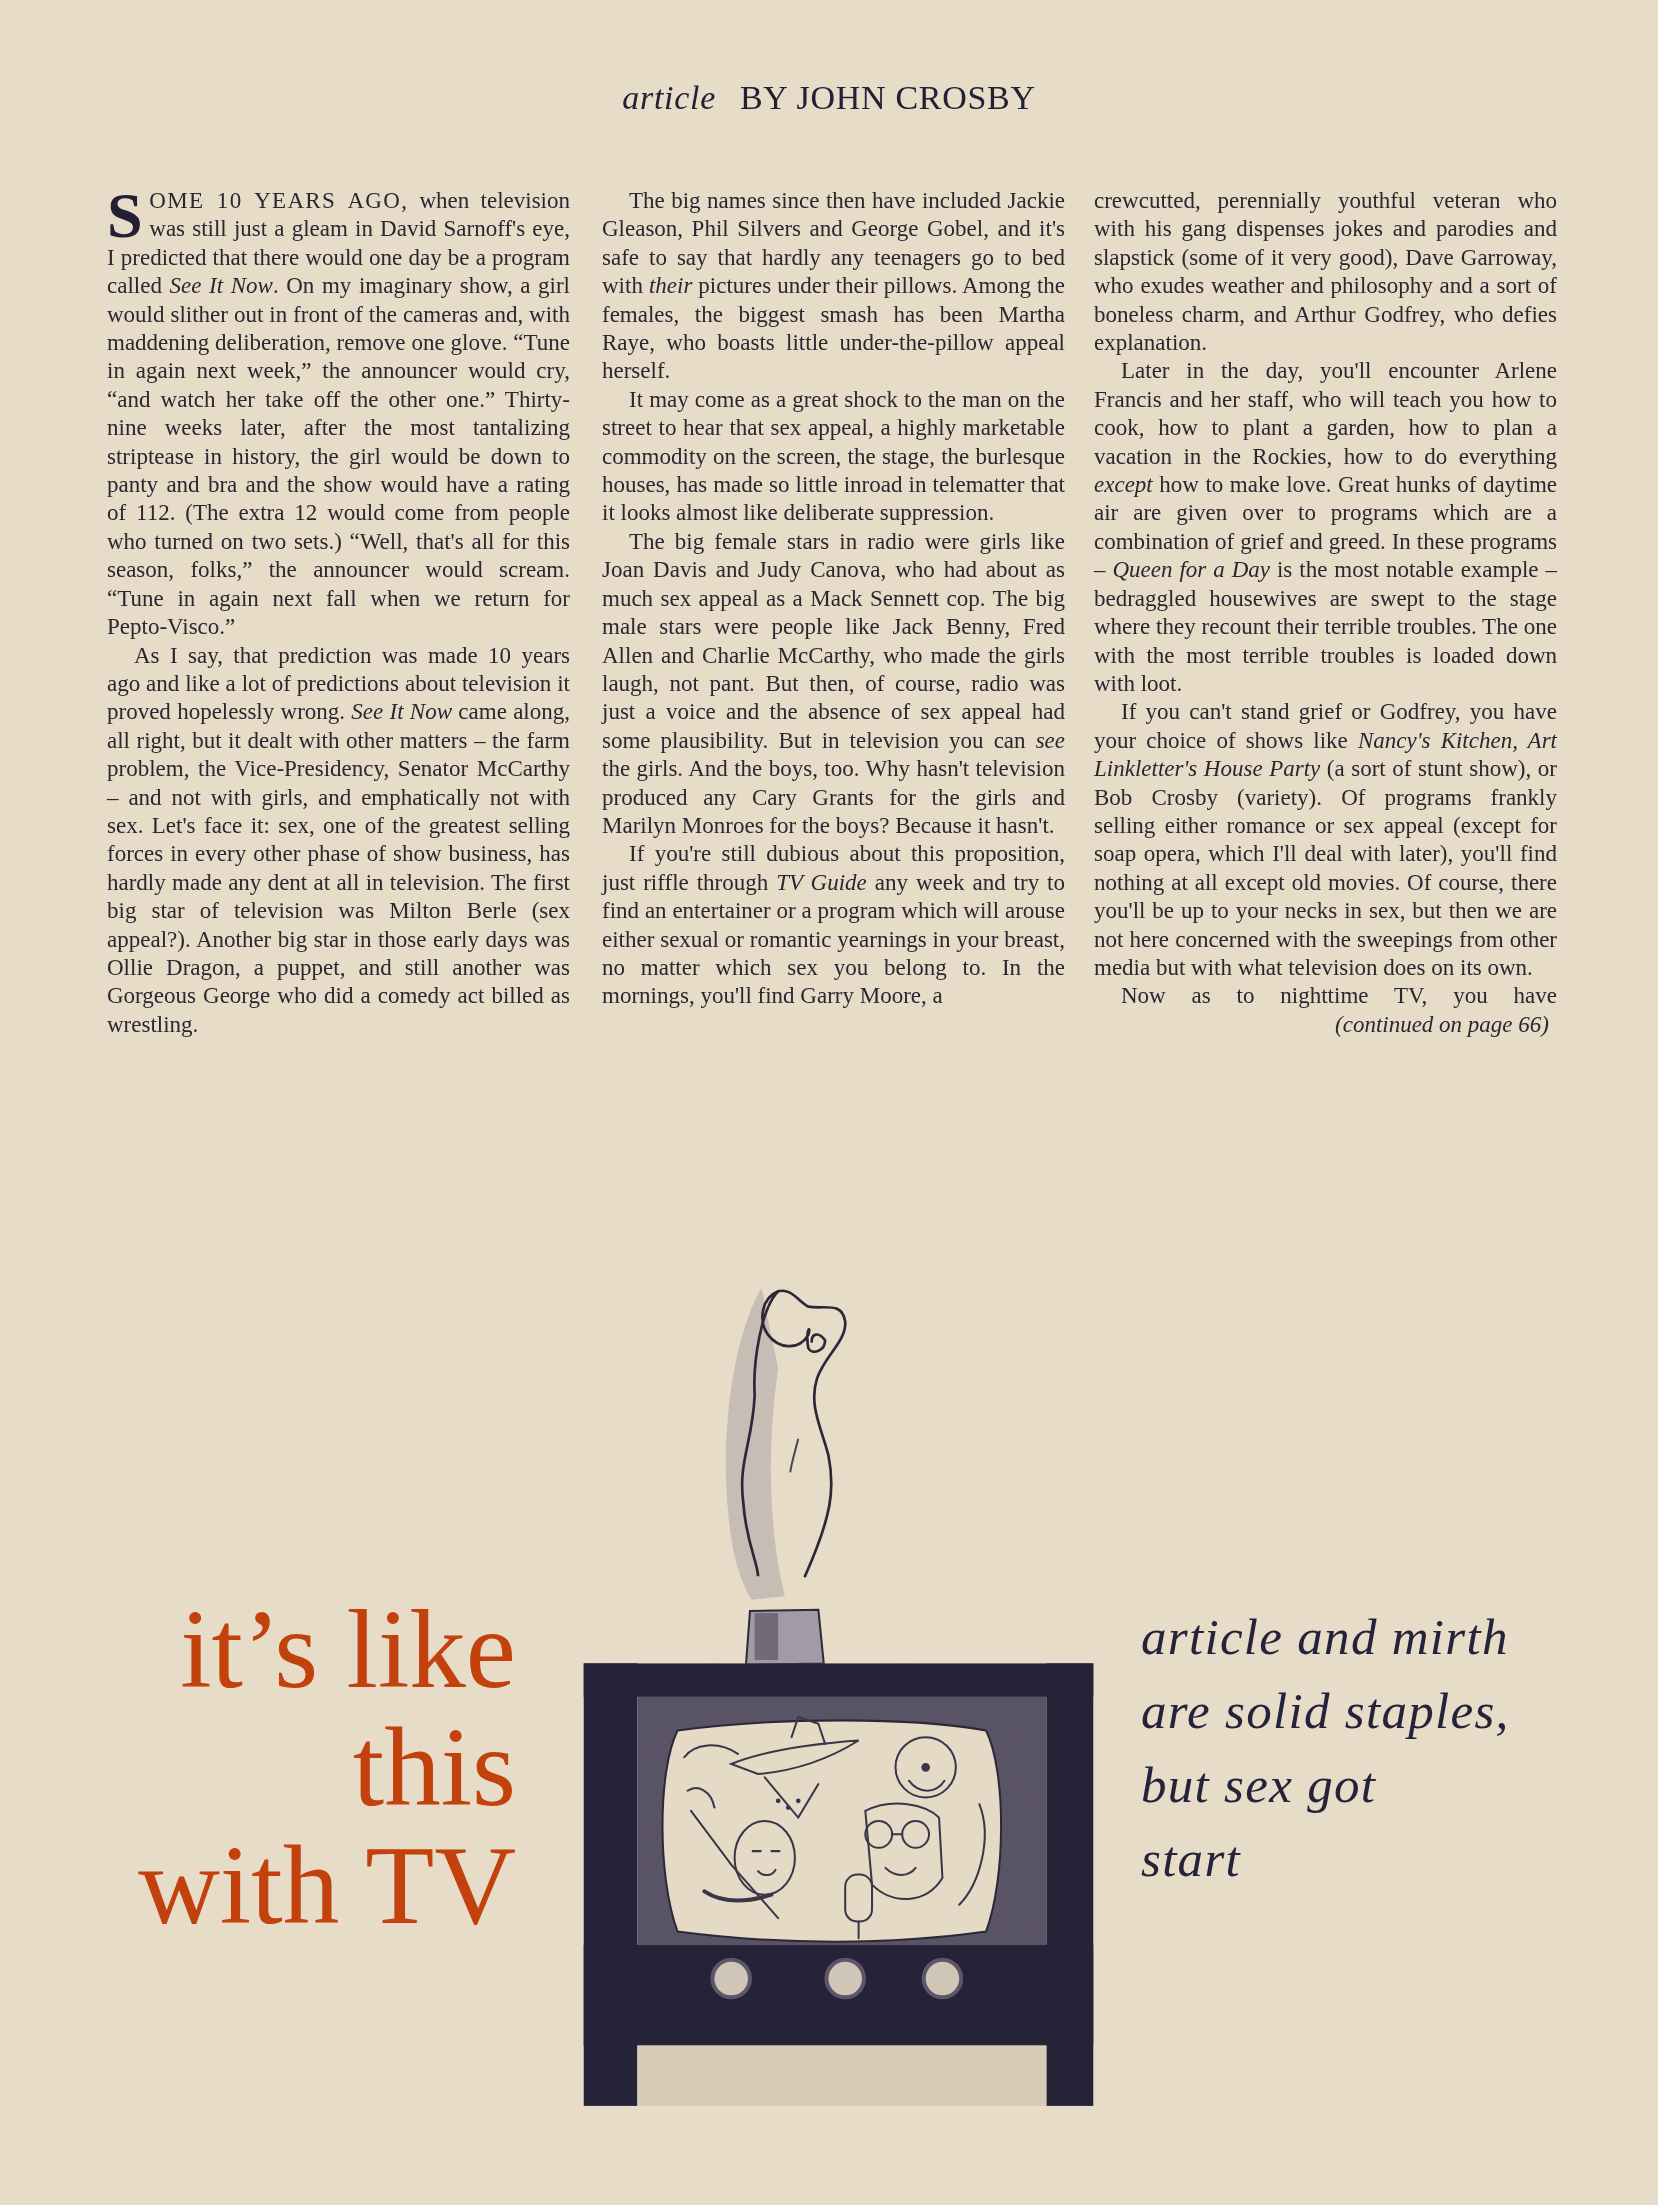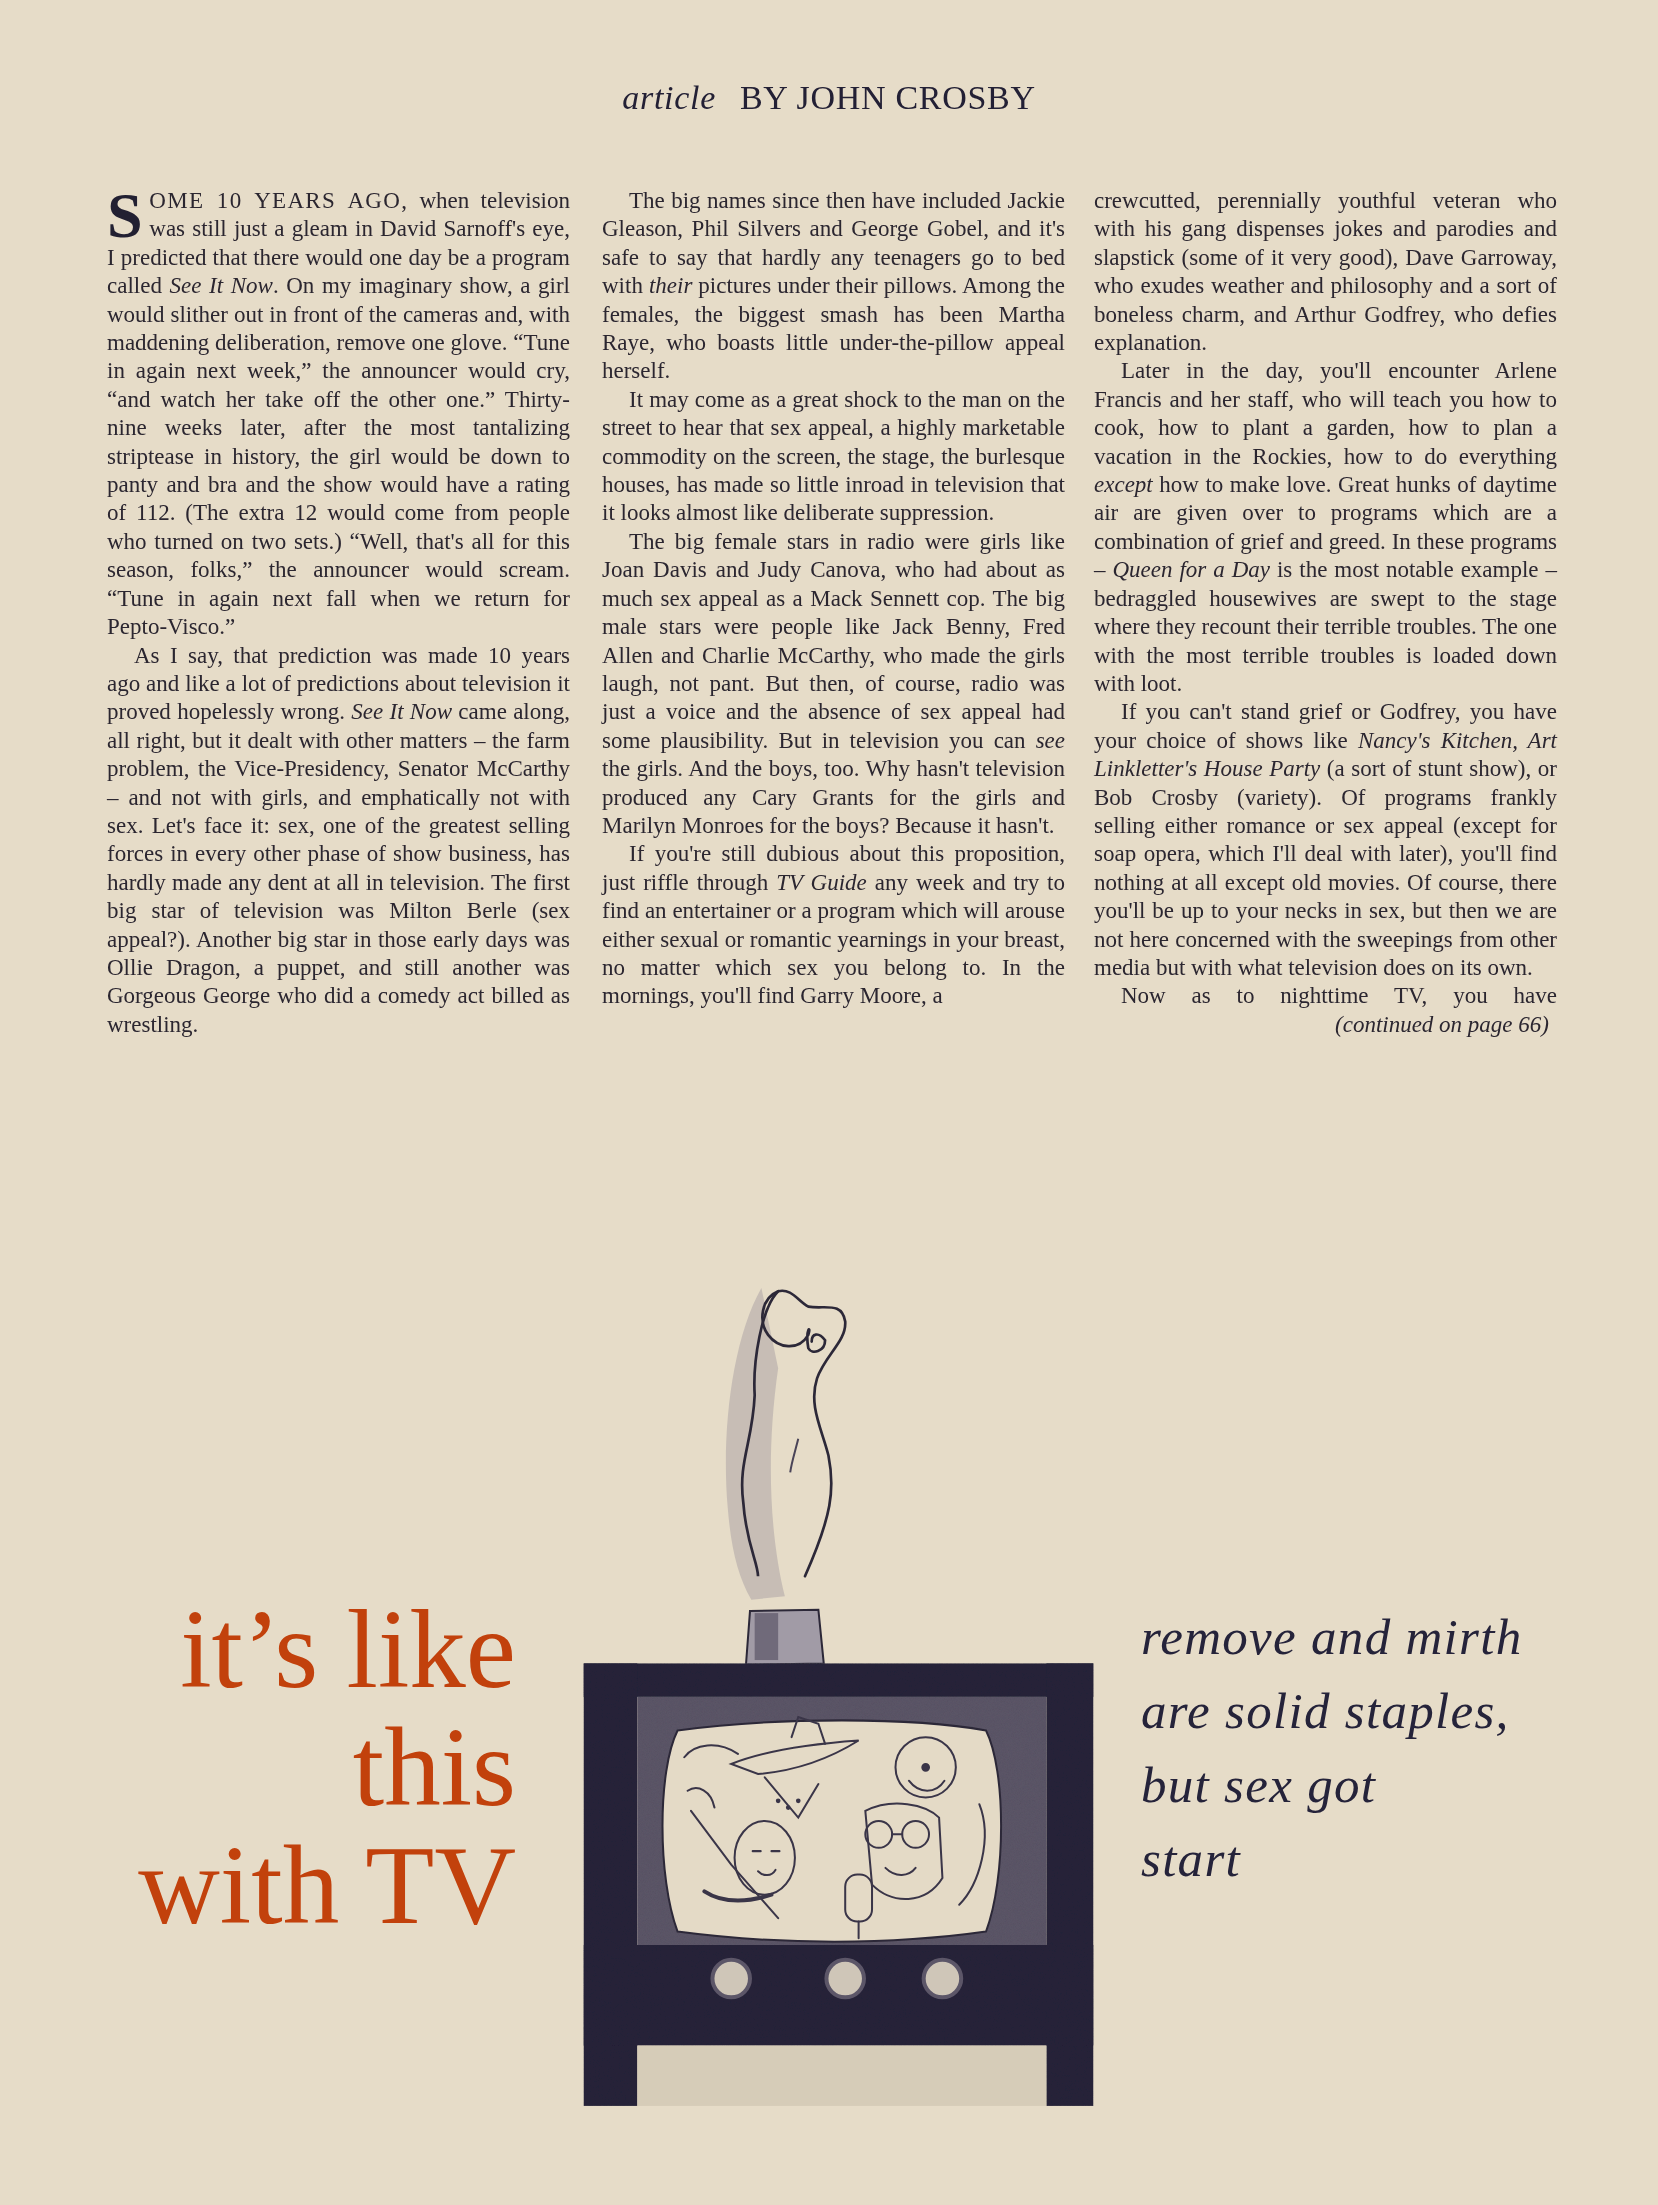--- a/index.html
+++ b/index.html
@@ -69,21 +69,21 @@
     <span>BY JOHN CROSBY</span>
   </div>
 
   <div class="col col-1">
     <p class="first"><span class="dropcap">S</span><span class="smallcaps">OME 10 YEARS AGO,</span><span> when television was still just a gleam in David Sar­noff's eye, I predicted that there would one day be a program called </span><i>See It Now</i><span>. On my imaginary show, a girl would slither out in front of the cameras and, with maddening deliberation, remove one glove. “Tune in again next week,” the announcer would cry, “and watch her take off the other one.” Thirty-nine weeks later, after the most tantalizing striptease in history, the girl would be down to panty and bra and the show would have a rating of 112. (The extra 12 would come from people who turned on two sets.) “Well, that's all for this season, folks,” the announcer would scream. “Tune in again next fall when we return for Pepto-Visco.”</span></p>
     <p><span>As I say, that prediction was made 10 years ago and like a lot of predic­tions about television it proved hope­lessly wrong. </span><i>See It Now</i><span> came along, all right, but it dealt with other matters – the farm problem, the Vice-Presidency, Senator McCarthy – and not with girls, and emphatically not with sex. Let's face it: sex, one of the greatest selling forces in every other phase of show busi­ness, has hardly made any dent at all in television. The first big star of television was Milton Berle (sex appeal?). Another big star in those early days was Ollie Dragon, a puppet, and still another was Gorgeous George who did a comedy act billed as wrestling.</span></p>
   </div>
 
   <div class="col col-2">
     <p><span>The big names since then have in­cluded Jackie Gleason, Phil Silvers and George Gobel, and it's safe to say that hardly any teenagers go to bed with </span><i>their</i><span> pictures under their pillows. Among the females, the biggest smash has been Martha Raye, who boasts lit­tle under-the-pillow appeal herself.</span></p>
-    <p><span>It may come as a great shock to the man on the street to hear that sex ap­peal, a highly marketable commodity on the screen, the stage, the burlesque houses, has made so little inroad in tele­vision that it looks almost like deliberate suppression.</span></p>
+    <p><span>It may come as a great shock to the man on the street to hear that sex ap­peal, a highly marketable commodity on the screen, the stage, the burlesque houses, has made so little inroad in tele­matter that it looks almost like deliberate suppression.</span></p>
     <p><span>The big female stars in radio were girls like Joan Davis and Judy Canova, who had about as much sex appeal as a Mack Sennett cop. The big male stars were people like Jack Benny, Fred Allen and Charlie McCarthy, who made the girls laugh, not pant. But then, of course, radio was just a voice and the absence of sex appeal had some plausi­bility. But in television you can </span><i>see</i><span> the girls. And the boys, too. Why hasn't television produced any Cary Grants for the girls and Marilyn Monroes for the boys? Because it hasn't.</span></p>
     <p><span>If you're still dubious about this propo­sition, just riffle through </span><i>TV Guide</i><span> any week and try to find an entertainer or a program which will arouse either sexual or romantic yearnings in your breast, no matter which sex you belong to. In the mornings, you'll find Garry Moore, a</span></p>
   </div>
 
   <div class="col col-3">
     <p class="first"><span>crewcutted, perennially youthful veteran who with his gang dispenses jokes and parodies and slapstick (some of it very good), Dave Garroway, who exudes weather and philosophy and a sort of boneless charm, and Arthur Godfrey, who defies explanation.</span></p>
     <p><span>Later in the day, you'll encounter Arlene Francis and her staff, who will teach you how to cook, how to plant a garden, how to plan a vacation in the Rockies, how to do everything </span><i>except</i><span> how to make love. Great hunks of day­time air are given over to programs which are a combination of grief and greed. In these programs – </span><i>Queen for a Day</i><span> is the most notable example – bedraggled housewives are swept to the stage where they recount their terrible troubles. The one with the most terrible troubles is loaded down with loot.</span></p>
     <p><span>If you can't stand grief or Godfrey, you have your choice of shows like </span><i>Nancy's Kitchen, Art Linkletter's House Party</i><span> (a sort of stunt show), or Bob Crosby (variety). Of programs frankly selling either romance or sex appeal (ex­cept for soap opera, which I'll deal with later), you'll find nothing at all except old movies. Of course, there you'll be up to your necks in sex, but then we are not here concerned with the sweepings from other media but with what tele­vision does on its own.</span></p>
     <p style="text-align:justify;text-align-last:justify;"><span>Now as to nighttime TV, you have</span></p>
     <p class="continued">(continued on page 66)</p>
@@ -166,21 +166,21 @@
         <circle cx="230" cy="1070" r="28" fill="#cfc6b8" stroke="#5c5668" stroke-width="6"></circle>
         <circle cx="400" cy="1070" r="28" fill="#cfc6b8" stroke="#5c5668" stroke-width="6"></circle>
         <circle cx="545" cy="1070" r="28" fill="#cfc6b8" stroke="#5c5668" stroke-width="6"></circle>
       </g>
 
       <rect x="90" y="1170" width="610" height="90" fill="#d6ccb8"></rect>
     </svg>
   </div>
 
   <div class="pullquote">
-    <div>remove and mirth</div>
+    <div>article and mirth</div>
     <div>are solid staples,</div>
     <div>but sex got</div>
     <div>start</div>
   </div>
 
   <div class="page-number">23</div>
 </div>
 
 
 </body></html>

